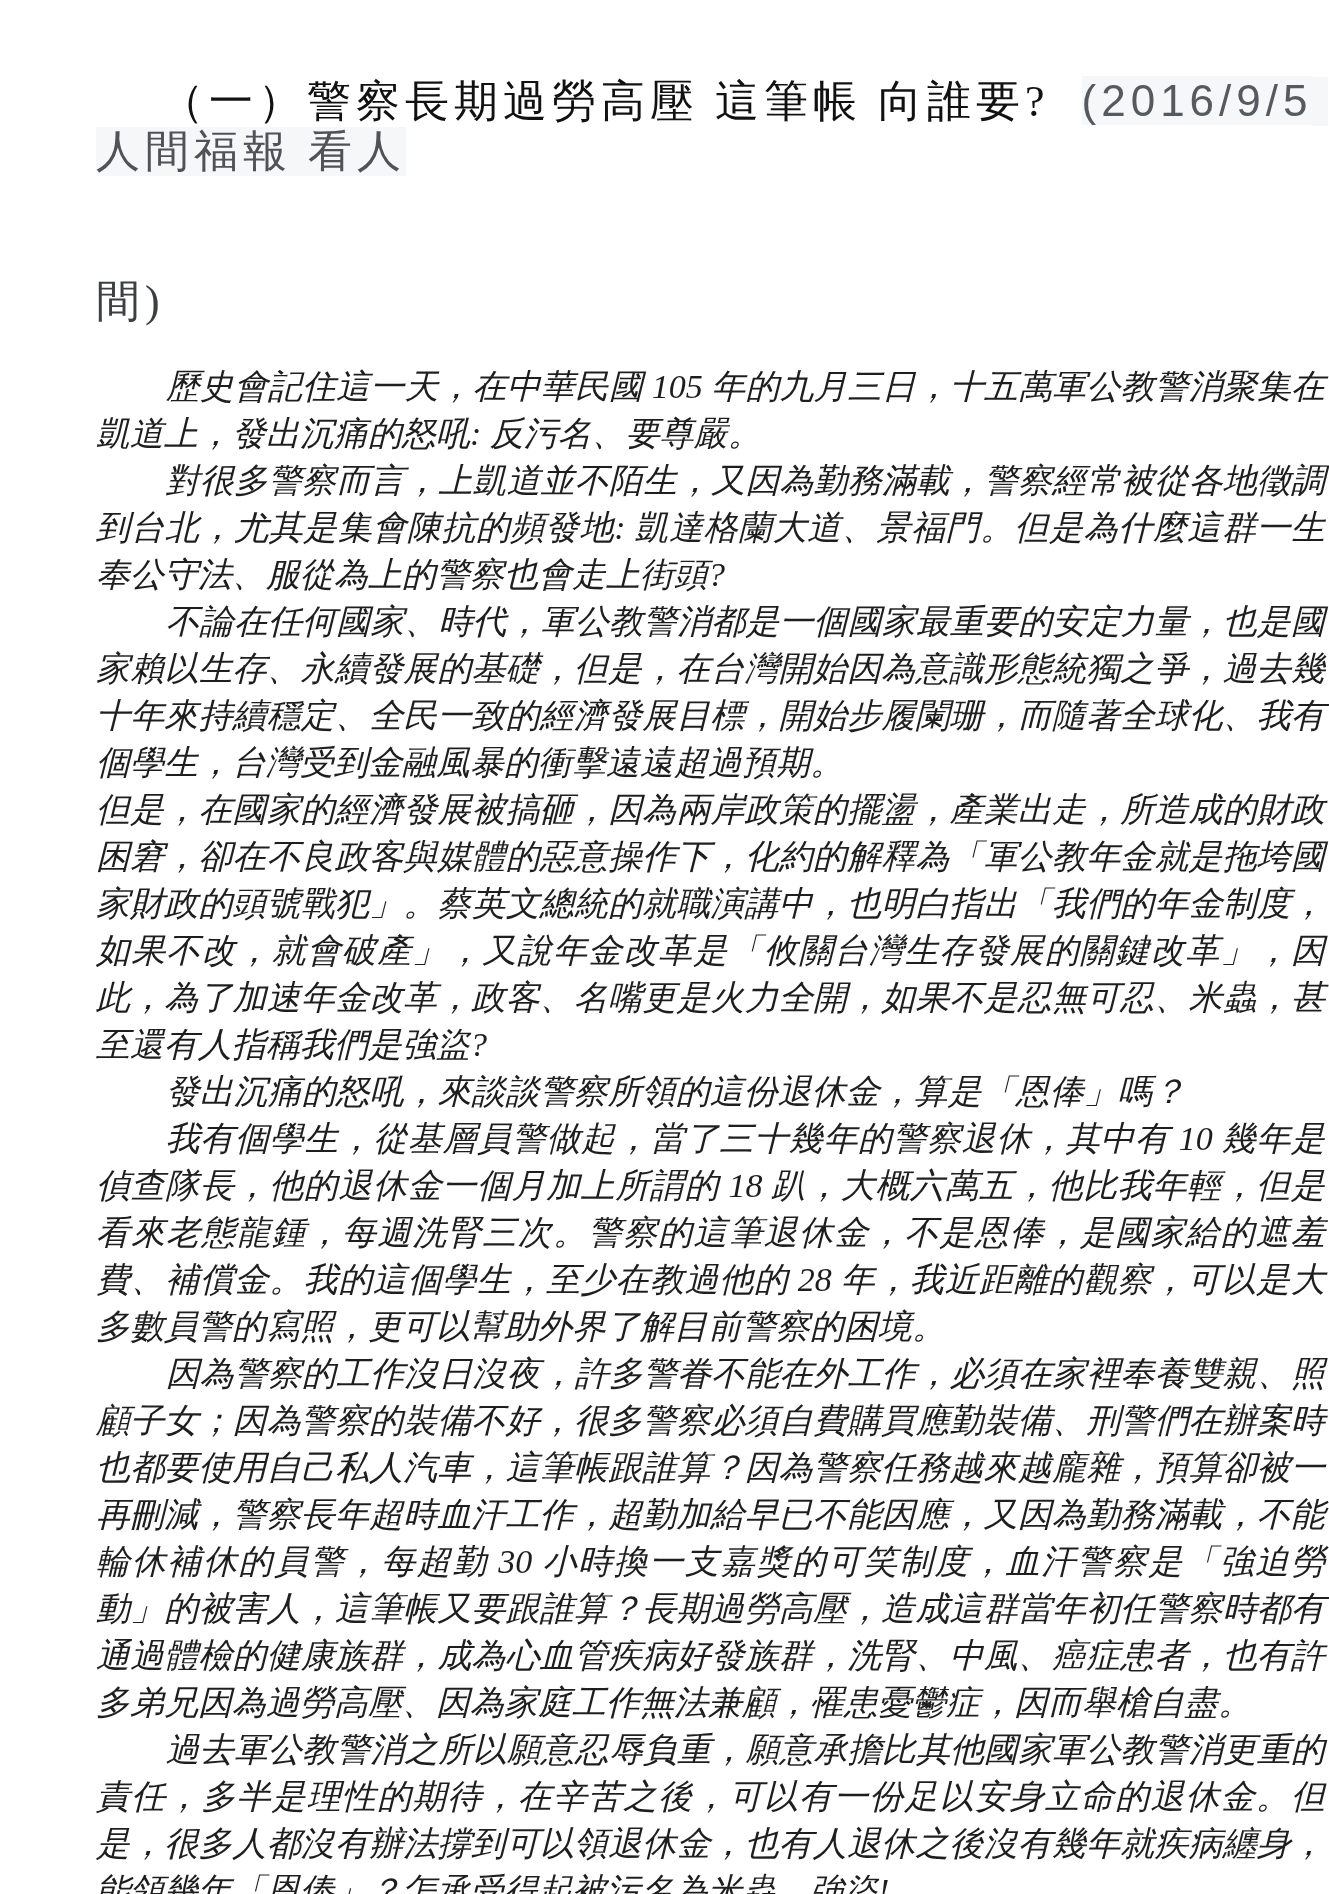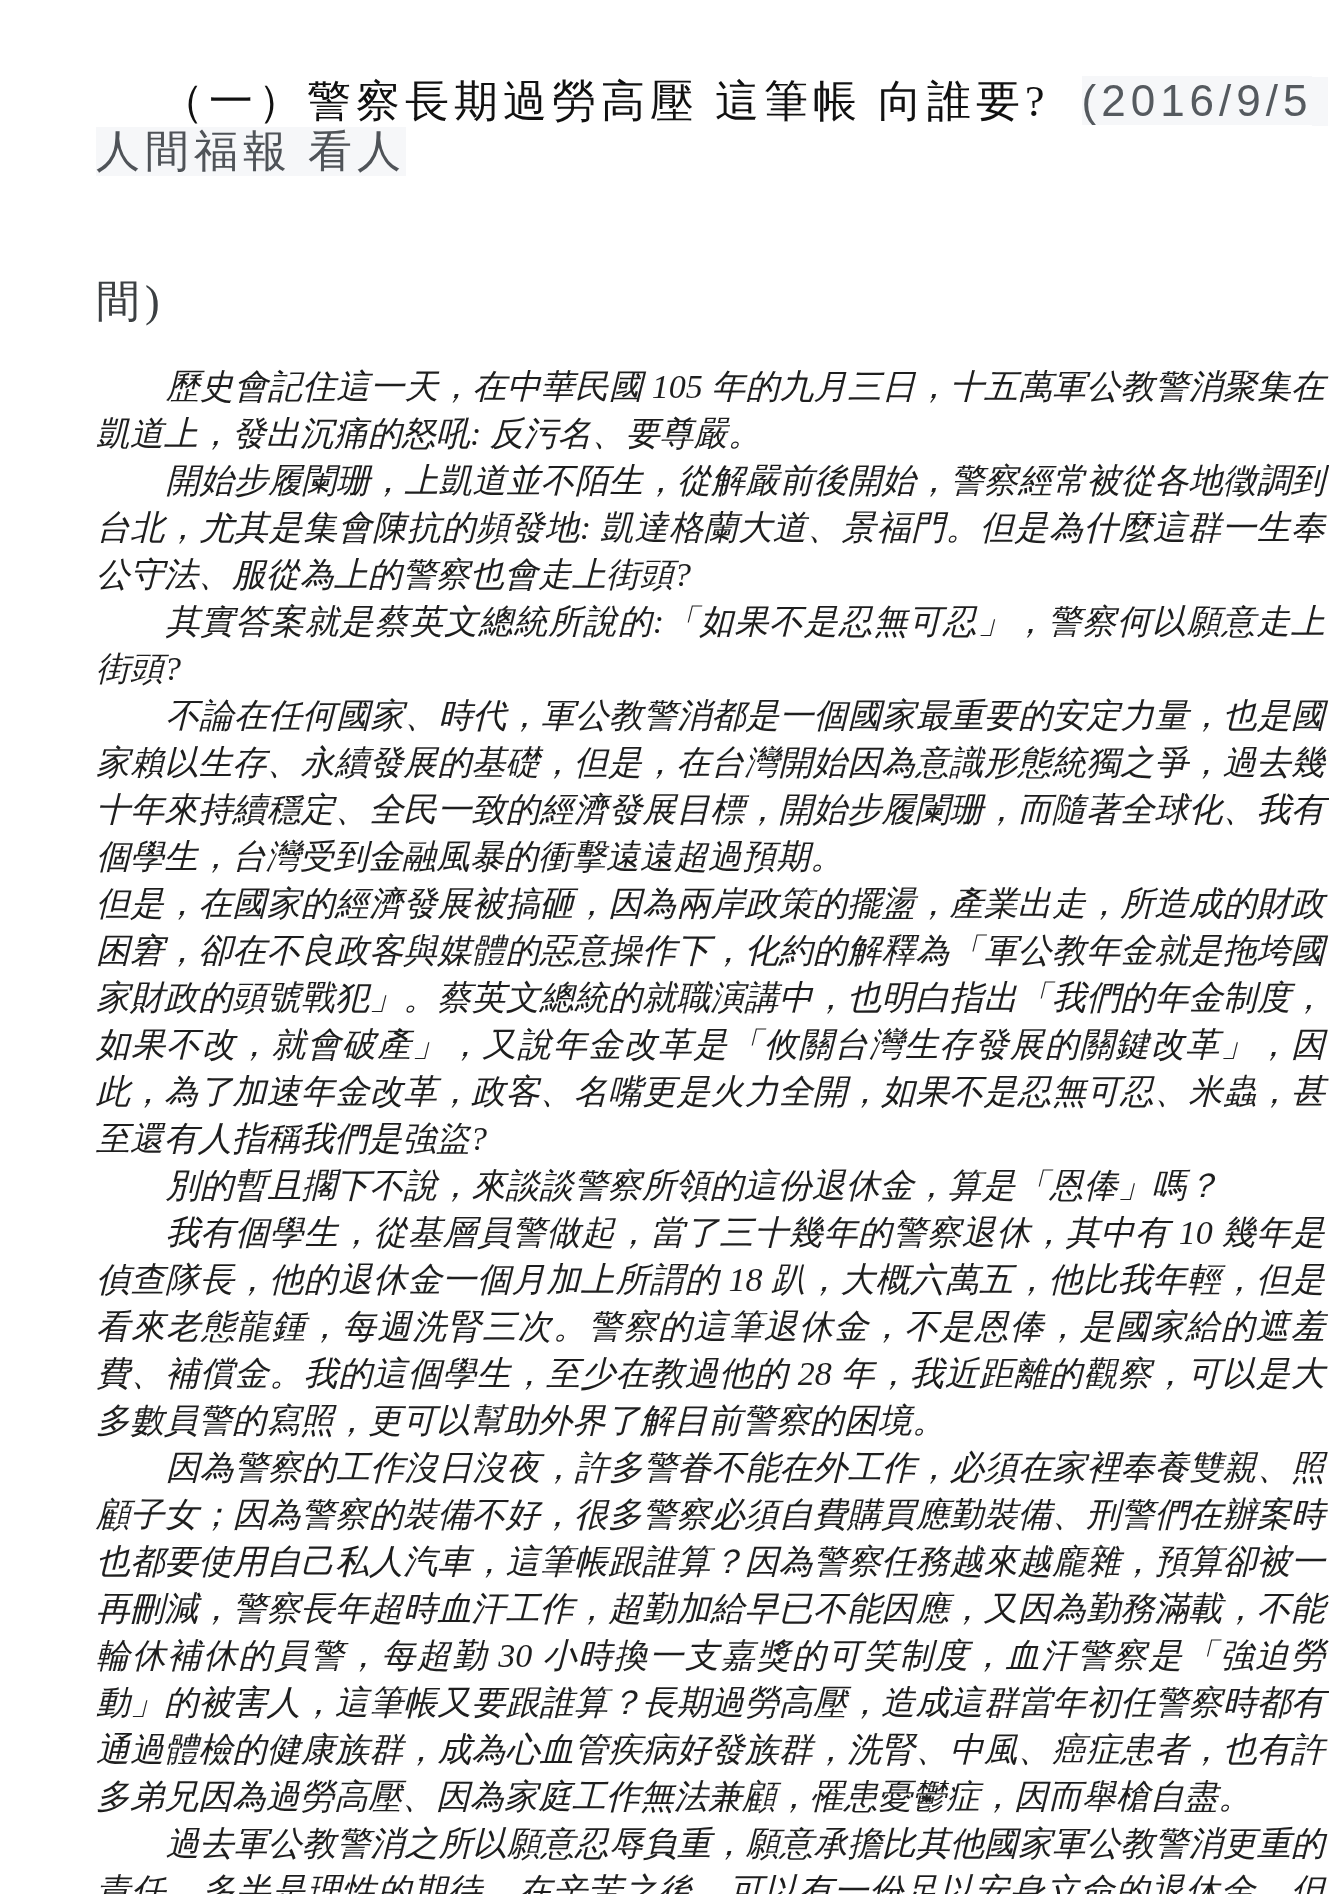--- a/index.html
+++ b/index.html
@@ -68,23 +68,22 @@
 <div class="page">
 
   <div class="doc-title">
     <span>（一）警察長期過勞高壓 這筆帳 向誰要?  </span><span class="title-date">(2016/9/5</span><span class="title-source"> 人間福報 看人</span>
   </div>
 
   <div class="title-line2">間)</div>
 
   <div class="article">
       <p class="">歷史會記住這一天，在中華民國 105 年的九月三日，十五萬軍公教警消聚集在凱道上，發出沉痛的怒吼: 反污名、要尊嚴。</p>
-      <p class="">開始步履闌珊，上凱道並不陌生，從解嚴前後開始，警察經常被從各地徵調到台北，尤其是集會陳抗的頻發地: 凱達格蘭大道、景福門。但是為什麼這群一生奉公守法、服從為上的警察也會走上街頭?</p>
-      <p class="">其實答案就是蔡英文總統所說的:「如果不是忍無可忍」，警察何以願意走上街頭?</p>
+      <p class="">對很多警察而言，上凱道並不陌生，又因為勤務滿載，警察經常被從各地徵調到台北，尤其是集會陳抗的頻發地: 凱達格蘭大道、景福門。但是為什麼這群一生奉公守法、服從為上的警察也會走上街頭?</p>
       <p class="">不論在任何國家、時代，軍公教警消都是一個國家最重要的安定力量，也是國家賴以生存、永續發展的基礎，但是，在台灣開始因為意識形態統獨之爭，過去幾十年來持續穩定、全民一致的經濟發展目標，開始步履闌珊，而隨著全球化、我有個學生，台灣受到金融風暴的衝擊遠遠超過預期。</p>
       <p class="noindent">但是，在國家的經濟發展被搞砸，因為兩岸政策的擺盪，產業出走，所造成的財政困窘，卻在不良政客與媒體的惡意操作下，化約的解釋為「軍公教年金就是拖垮國家財政的頭號戰犯」。蔡英文總統的就職演講中，也明白指出「我們的年金制度，如果不改，就會破產」，又說年金改革是「攸關台灣生存發展的關鍵改革」，因此，為了加速年金改革，政客、名嘴更是火力全開，如果不是忍無可忍、米蟲，甚至還有人指稱我們是強盜?</p>
-      <p class="">別的暫且擱下不說，來談談警察所領的這份退休金，算是「恩俸」嗎？</p>
+      <p class="">發出沉痛的怒吼，來談談警察所領的這份退休金，算是「恩俸」嗎？</p>
       <p class="">我有個學生，從基層員警做起，當了三十幾年的警察退休，其中有 10 幾年是偵查隊長，他的退休金一個月加上所謂的 18 趴，大概六萬五，他比我年輕，但是看來老態龍鍾，每週洗腎三次。警察的這筆退休金，不是恩俸，是國家給的遮羞費、補償金。我的這個學生，至少在教過他的 28 年，我近距離的觀察，可以是大多數員警的寫照，更可以幫助外界了解目前警察的困境。</p>
       <p class="">因為警察的工作沒日沒夜，許多警眷不能在外工作，必須在家裡奉養雙親、照顧子女；因為警察的裝備不好，很多警察必須自費購買應勤裝備、刑警們在辦案時也都要使用自己私人汽車，這筆帳跟誰算？因為警察任務越來越龐雜，預算卻被一再刪減，警察長年超時血汗工作，超勤加給早已不能因應，又因為勤務滿載，不能輪休補休的員警，每超勤 30 小時換一支嘉獎的可笑制度，血汗警察是「強迫勞動」的被害人，這筆帳又要跟誰算？長期過勞高壓，造成這群當年初任警察時都有通過體檢的健康族群，成為心血管疾病好發族群，洗腎、中風、癌症患者，也有許多弟兄因為過勞高壓、因為家庭工作無法兼顧，罹患憂鬱症，因而舉槍自盡。</p>
       <p class="">過去軍公教警消之所以願意忍辱負重，願意承擔比其他國家軍公教警消更重的責任，多半是理性的期待，在辛苦之後，可以有一份足以安身立命的退休金。但是，很多人都沒有辦法撐到可以領退休金，也有人退休之後沒有幾年就疾病纏身，能領幾年「恩俸」？怎承受得起被污名為米蟲、強盜!</p>
     </div>
 
 </div>
 
 </body></html>

